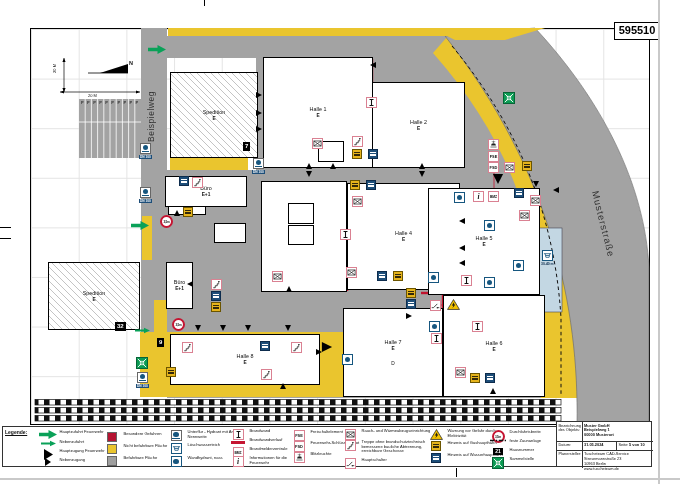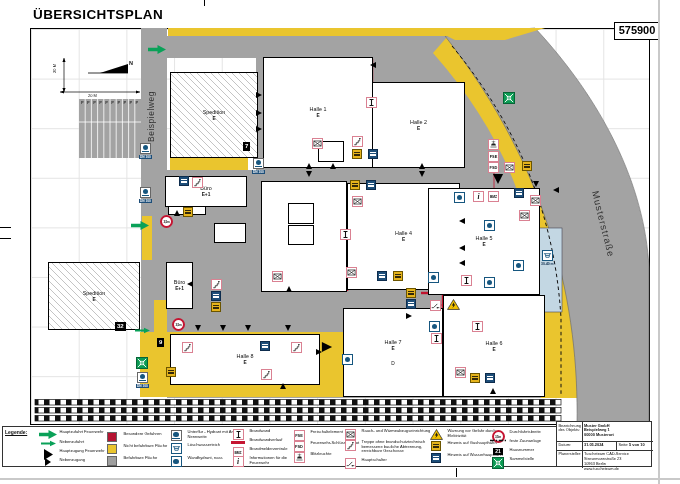--- a/index.html
+++ b/index.html
@@ -79,22 +79,21 @@
   .tbline{position:absolute;background:#333;}
   
   .edge{position:absolute;background:#c9c9c9;z-index:10;}
   .fold{position:absolute;background:#000;z-index:10;}
 </style>
 </head>
 <body>
 
 <div id="sheet">
 
-  <div class="abs" id="page-title">ÜBERSICHTSPLAN</div>
-  <div class="abs" id="plan-number">575900</div>
+  <div class="abs" id="plan-number">595510</div>
   <div class="abs" id="frame"></div>
 
   <svg id="mapsvg" class="abs" width="680" height="484" viewBox="0 0 680 484">
     <defs>
       <pattern id="rail" width="11" height="6" patternUnits="userSpaceOnUse">
         <rect width="11" height="6" fill="#fff"></rect>
           <rect width="5.5" height="6" fill="#111"></rect>
       </pattern>
     </defs>
 

